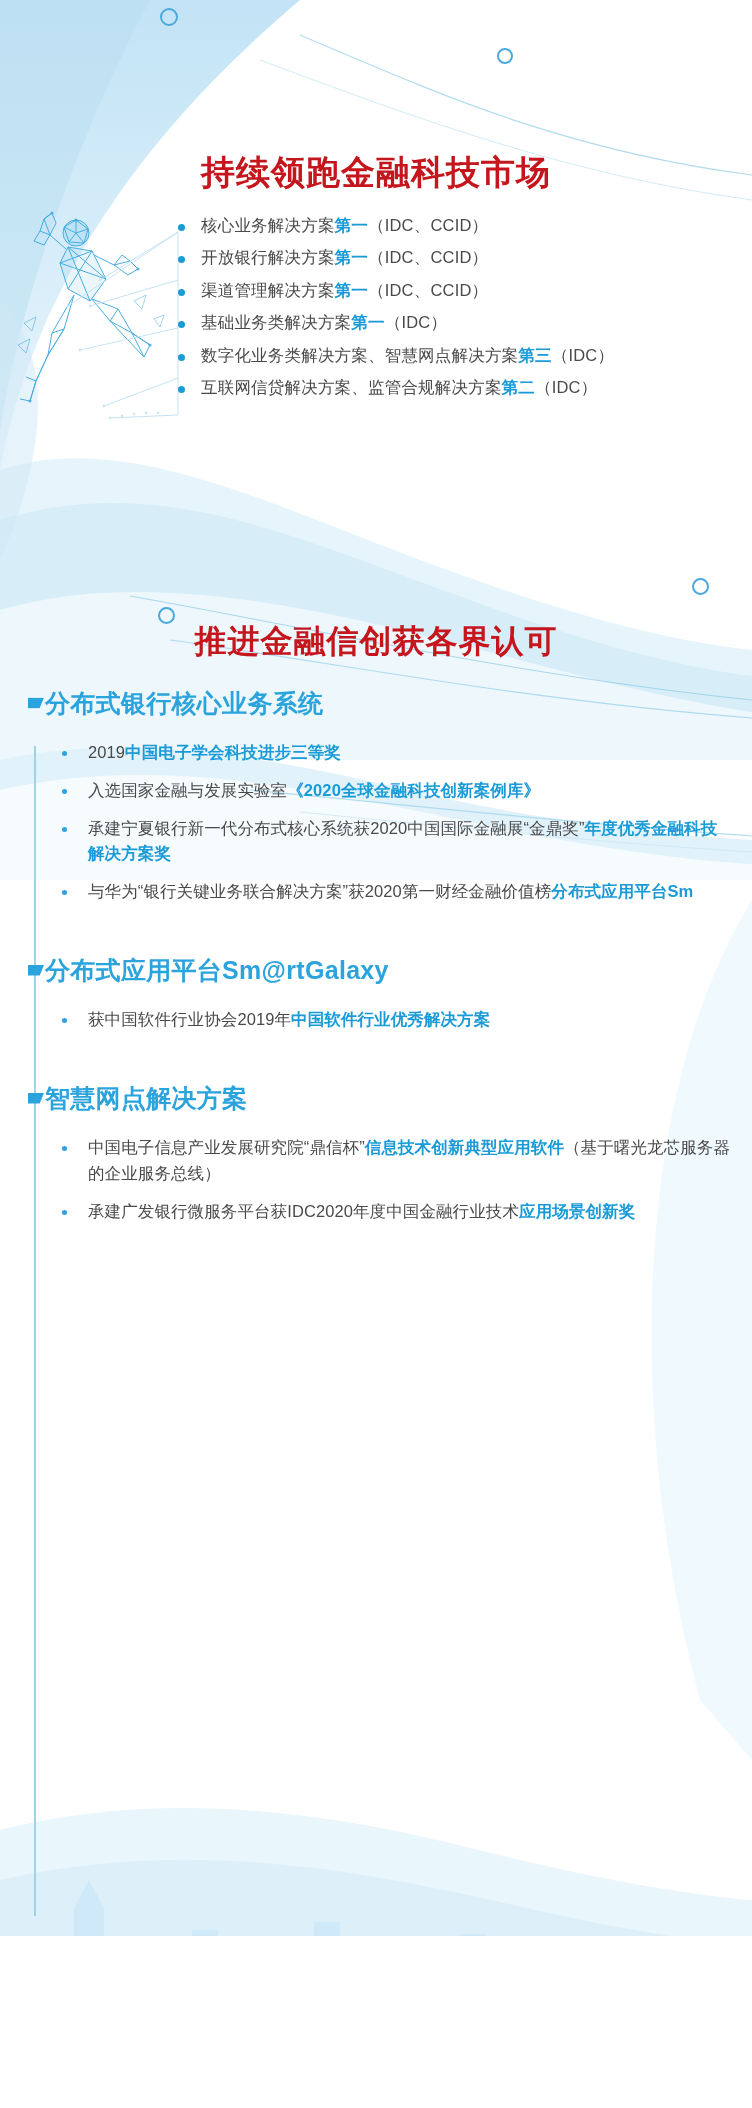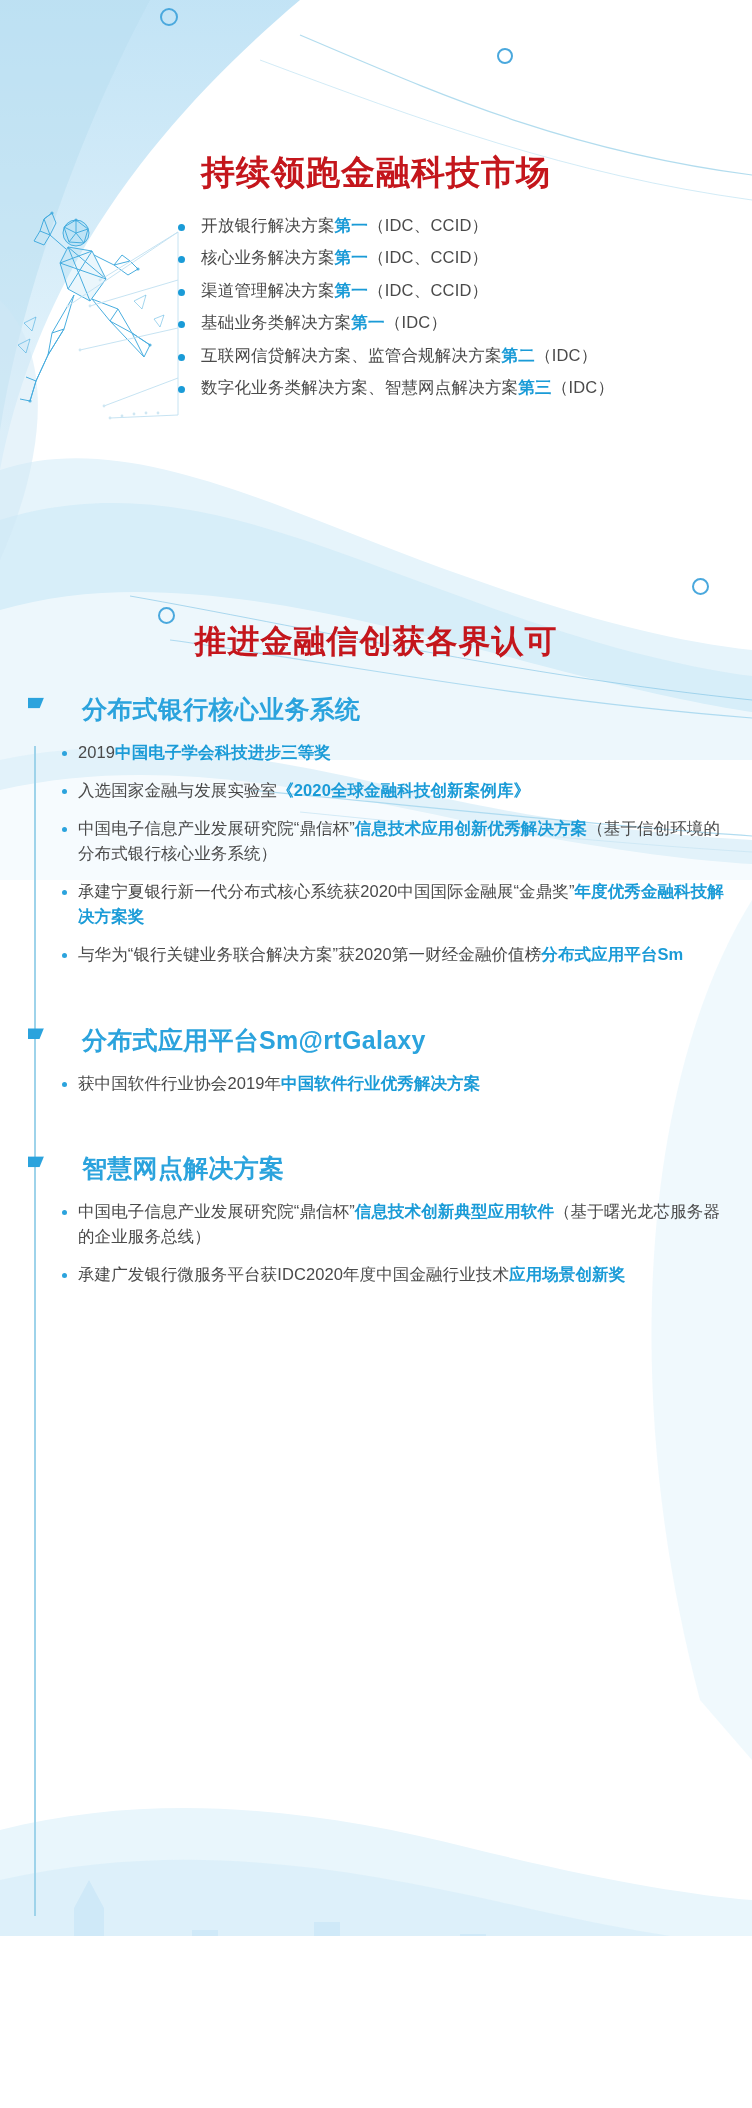--- a/index.html
+++ b/index.html
@@ -87,22 +87,22 @@
   .timeline{
     position:absolute;
     left:34px;top:66px;
     width:2px;height:1170px;
     background:#9ed3ea;
   }
   .group{position:relative;margin-bottom:4px;}
   .group-head{
     position:relative;
     display:flex;
-    align-items:flex-end;
-    padding-left:82px;
+    align-items:center;
+    padding-left:45px;
     height:46px;
   }
   .marker{
     position:absolute;
     left:28px;top:50%;
     transform:translateY(-50%);
     width:16px;height:11px;
     background:#2ba3dd;
     clip-path:polygon(0 0,100% 0,72% 100%,0 100%);
   }
@@ -111,20 +111,21 @@
     font-weight:bold;
     color:#2ba3dd;
     letter-spacing:.3px;
   }
   .g-item{
     display:flex;
     align-items:flex-start;
     padding-left:62px;
     padding-right:22px;
     margin-bottom:13px;
+    gap:10px;
   }
   .g-dot{
     flex:0 0 auto;
     width:5px;height:5px;border-radius:50%;
     background:#2ba3dd;
     margin-top:11px;margin-right:11px;
   }
   .g-text{
     font-size:16.5px;
     line-height:1.52;
@@ -284,41 +285,41 @@
         <circle cx="62" cy="206" r="1.4"></circle>
           <circle cx="74" cy="204" r="1.4"></circle>
         <circle cx="86" cy="203" r="1.4"></circle>
           <circle cx="98" cy="203" r="1.4"></circle>
       </g>
     </svg>
 
     <div class="sec1-list" id="s1list">
         <div class="s1-item">
           <span class="s1-dot"></span>
+          <span class="s1-text"><span>核心业务解决方案</span><span class="hl">第一</span><span>（IDC、CCID）</span></span>
+        </div>
+        <div class="s1-item">
+          <span class="s1-dot"></span>
           <span class="s1-text"><span>开放银行解决方案</span><span class="hl">第一</span><span>（IDC、CCID）</span></span>
         </div>
         <div class="s1-item">
           <span class="s1-dot"></span>
-          <span class="s1-text"><span>核心业务解决方案</span><span class="hl">第一</span><span>（IDC、CCID）</span></span>
-        </div>
-        <div class="s1-item">
-          <span class="s1-dot"></span>
           <span class="s1-text"><span>渠道管理解决方案</span><span class="hl">第一</span><span>（IDC、CCID）</span></span>
         </div>
         <div class="s1-item">
           <span class="s1-dot"></span>
           <span class="s1-text"><span>基础业务类解决方案</span><span class="hl">第一</span><span>（IDC）</span></span>
         </div>
         <div class="s1-item">
           <span class="s1-dot"></span>
+          <span class="s1-text"><span>数字化业务类解决方案、智慧网点解决方案</span><span class="hl">第三</span><span>（IDC）</span></span>
+        </div>
+        <div class="s1-item">
+          <span class="s1-dot"></span>
           <span class="s1-text"><span>互联网信贷解决方案、监管合规解决方案</span><span class="hl">第二</span><span>（IDC）</span></span>
-        </div>
-        <div class="s1-item">
-          <span class="s1-dot"></span>
-          <span class="s1-text"><span>数字化业务类解决方案、智慧网点解决方案</span><span class="hl">第三</span><span>（IDC）</span></span>
         </div>
       </div>
   </div>
 
   <div class="sec2">
     <div class="sec2-title">推进金融信创获各界认可</div>
     <div class="groups">
       <div class="timeline"></div>
       <div id="groups-host">
           <div class="group">
@@ -330,24 +331,20 @@
             <div class="g-item">
               <span class="g-dot"></span>
               <span class="g-text"><span>2019</span><span class="hl">中国电子学会科技进步三等奖</span></span>
             </div>
             <div class="g-item">
               <span class="g-dot"></span>
               <span class="g-text"><span>入选国家金融与发展实验室</span><span class="hl">《2020全球金融科技创新案例库》</span></span>
             </div>
             <div class="g-item">
               <span class="g-dot"></span>
-              <span class="g-text"><span>中国电子信息产业发展研究院“鼎信杯”</span><span class="hl">信息技术应用创新优秀解决方案</span><span>（基于信创环境的分布式银行核心业务系统）</span></span>
-            </div>
-            <div class="g-item">
-              <span class="g-dot"></span>
               <span class="g-text"><span>承建宁夏银行新一代分布式核心系统获2020中国国际金融展“金鼎奖”</span><span class="hl">年度优秀金融科技解决方案奖</span></span>
             </div>
             <div class="g-item">
               <span class="g-dot"></span>
               <span class="g-text"><span>与华为“银行关键业务联合解决方案”获2020第一财经金融价值榜</span><span class="hl">分布式应用平台Sm</span></span>
             </div>
             <div class="gap-md"></div>
           </div>
           <div class="group">
             <div class="group-head">

